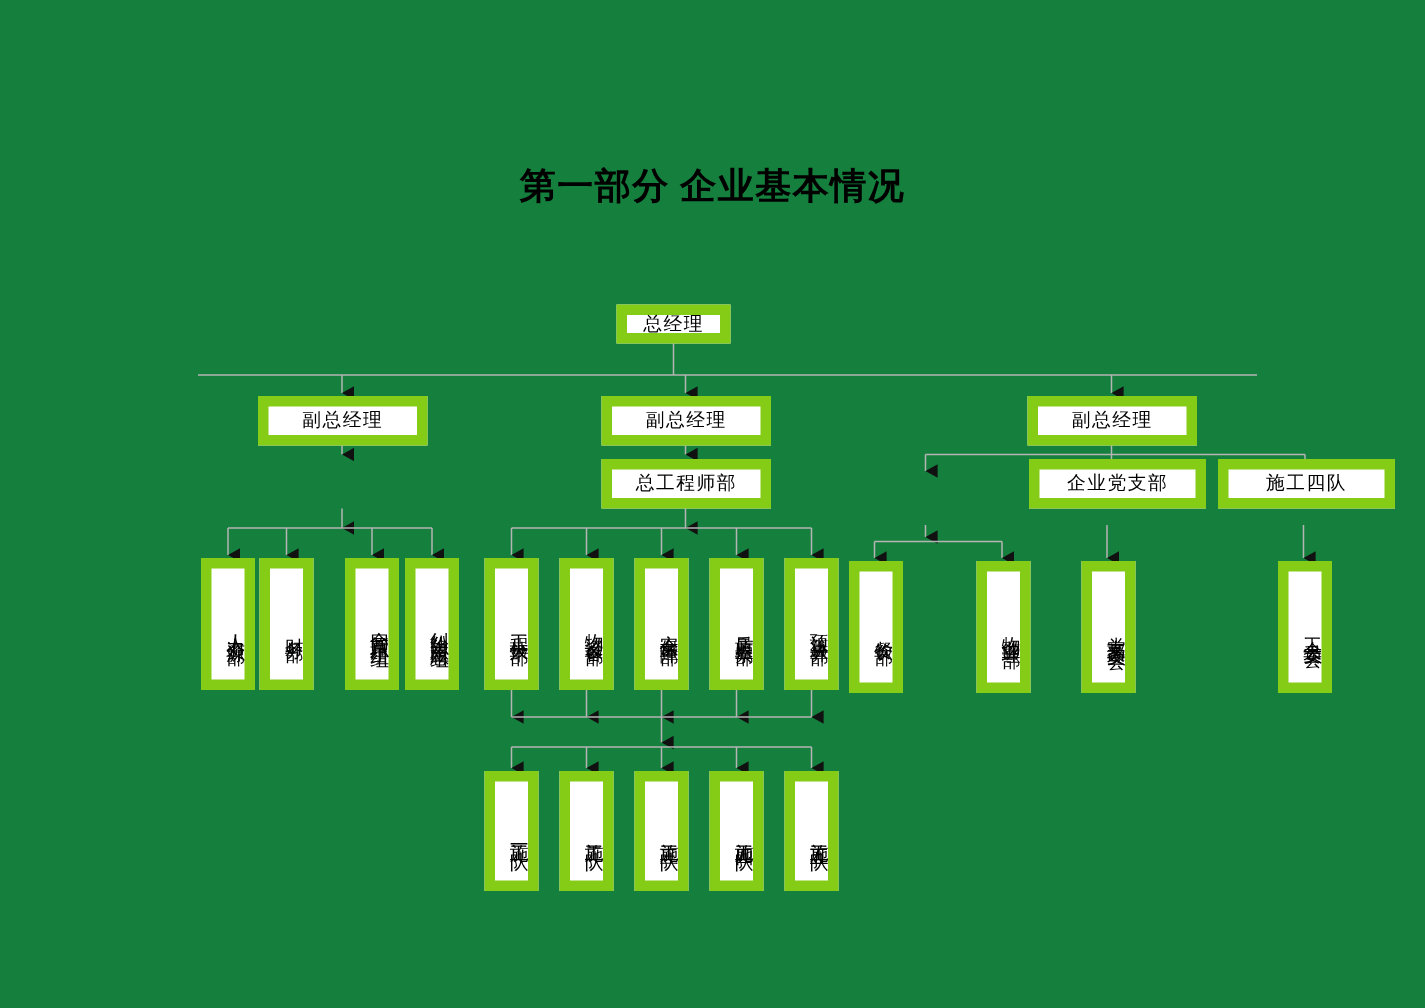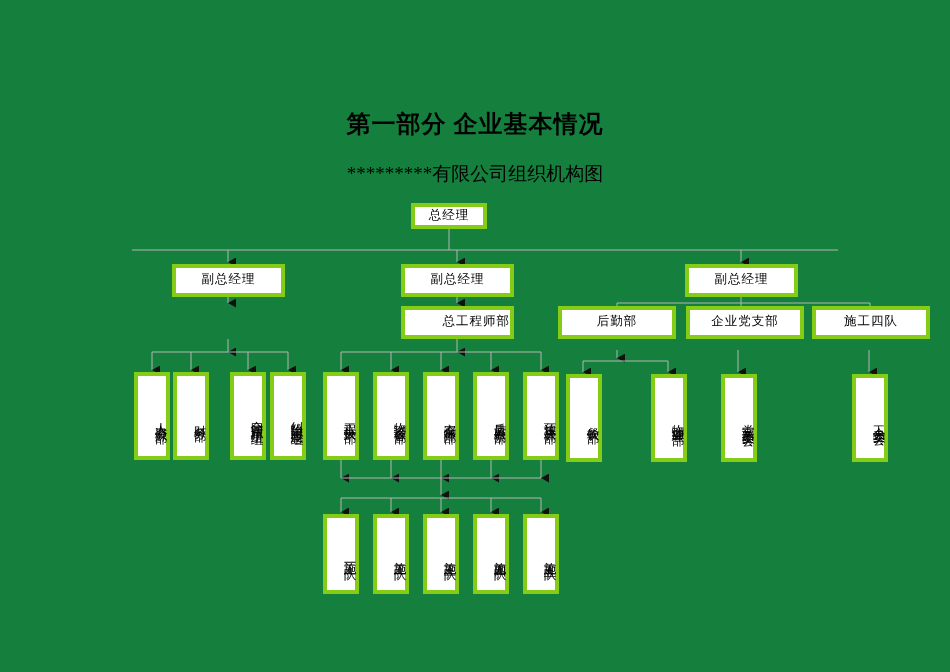--- a/index.html
+++ b/index.html
@@ -57,30 +57,29 @@
     top: 0;
     width: 950px;
     height: 672px;
     pointer-events: none;
   }
 
   
   .node {
     position: absolute;
     box-sizing: border-box;
-    border: 4px solid #84cc16;
+    border: 7px solid #84cc16;
     background: #ffffff;
     display: flex;
     align-items: center;
     justify-content: center;
     font-size: 12.5px;
     line-height: 1.15;
     color: #000;
     z-index: 3;
-    font-family: Liberation Mono, monospace;
   }
   .node.horiz {
     letter-spacing: 1px;
     font-size: 12.5px;
   }
   .node.vert {
     writing-mode: vertical-rl;
     text-orientation: upright;
     align-items: flex-start;
     justify-content: center;
@@ -96,21 +95,20 @@
     text-orientation: upright;
     display: block;
   }
 </style>
 </head>
 <body>
 
 <div id="page">
 
   <div class="doc-title">第一部分  企业基本情况</div>
-  <div class="doc-subtitle">*********有限公司组织机构图</div>
 
   <div id="chart">
 
     <svg id="wires" viewBox="0 0 950 672" xmlns="http://www.w3.org/2000/svg">
       <defs>
         <marker id="arr" viewBox="0 0 10 10" refX="5" refY="9" markerWidth="9" markerHeight="9" orient="auto-start-reverse">
           <path d="M 0 0 L 10 0 L 5 9 z" fill="#111111"></path>
         </marker>
       </defs>
       <g stroke="#b5b5b5" stroke-width="1" fill="none">
@@ -178,25 +176,22 @@
     <div class="node horiz" style="left:172px; top:264px; width:113px; height:33px;">
       <span>副总经理</span>
     </div>
     <div class="node horiz" style="left:401px; top:264px; width:113px; height:33px;">
       <span>副总经理</span>
     </div>
     <div class="node horiz" style="left:685px; top:264px; width:113px; height:33px;">
       <span>副总经理</span>
     </div>
 
-    <div class="node horiz" style="left:401px; top:306px; width:113px; height:33px;justify-content:flex-end;">
+    <div class="node horiz" style="left:401px; top:306px; width:113px; height:33px;">
       <span>总工程师部</span>
-    </div>
-    <div class="node horiz" style="left:558px; top:306px; width:118px; height:33px;">
-      <span>后勤部</span>
     </div>
     <div class="node horiz" style="left:686px; top:306px; width:118px; height:33px;">
       <span>企业党支部</span>
     </div>
     <div class="node horiz" style="left:812px; top:306px; width:118px; height:33px;">
       <span>施工四队</span>
     </div>
 
     <div class="node vert" style="left:134px; top:372px; width:36px; height:88px;">
       <span>人力资源部</span>

